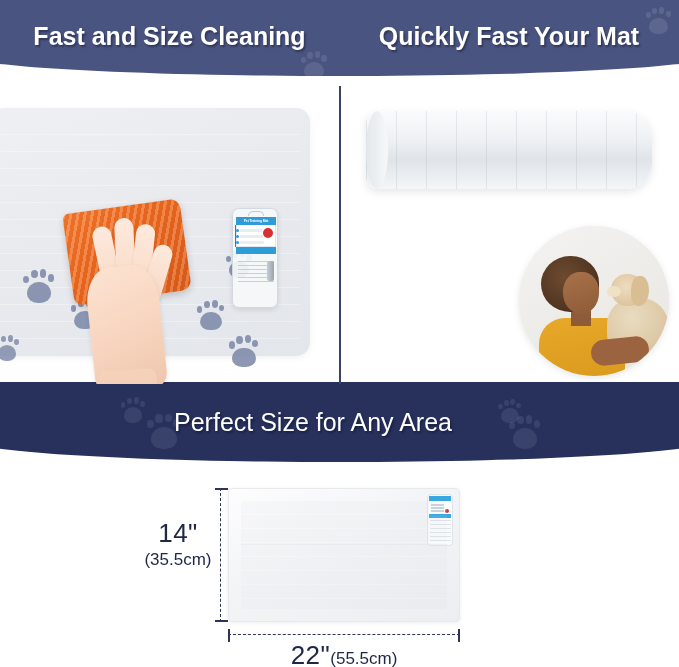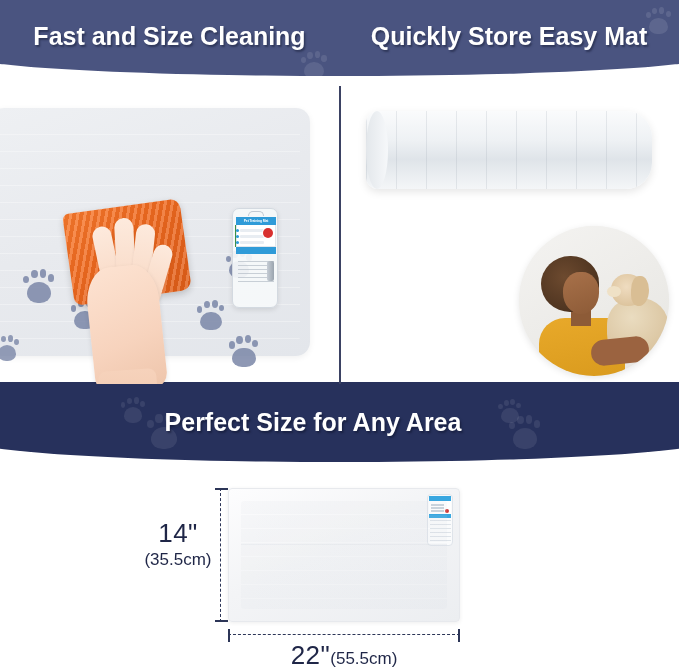--- a/index.html
+++ b/index.html
@@ -57,21 +57,21 @@
   }
   #banner-mid .banner-shadow {
     position:absolute; left:-6%; width:112%; top:70px; height:18px;
     background:#b9bcca;
     border-bottom-left-radius:50% 18px;
     border-bottom-right-radius:50% 18px;
     z-index:-1;
   }
   #banner-mid .mt {
     position:absolute; top:26px; left:0; width:626px; text-align:center;
-    font-size:25px; font-weight:bold; color:#fff;
+    font-size:25px; font-weight:normal; color:#fff;
     text-shadow:1.5px 1.5px 2px rgba(15,20,45,0.55);
   }
 
   
   .paw { position:absolute; opacity:1; }
   .paw .pad { position:absolute; background:currentColor; border-radius:50%; }
   .paw .sole {
     position:absolute; left:14%; top:40%; width:72%; height:58%;
     background:currentColor; border-radius:50% 50% 45% 45% / 56% 56% 44% 44%;
   }
@@ -342,21 +342,21 @@
 
     <div class="paw" style="left:645px; top:6px; width:27px; height:29px; color:rgba(255,255,255,0.11);">
       <span class="pad" style="left:2%;  top:22%; width:19%; height:21%;"></span>
       <span class="pad" style="left:26%; top:6%;  width:20%; height:23%;"></span>
       <span class="pad" style="left:52%; top:4%;  width:20%; height:23%;"></span>
       <span class="pad" style="left:76%; top:18%; width:19%; height:21%;"></span>
       <span class="sole"></span>
     </div>
 
     <div class="tt-left">Fast and Size Cleaning</div>
-    <div class="tt-right">Quickly Store Easy Mat</div>
+    <div class="tt-right">Quickly Fast Your Mat</div>
   </div>
 
   <div class="photos">
 
     <div class="divider"></div>
 
     <div class="panel panel-left">
       <div class="mat-big"></div>
 
       <div class="paw mat-paw" style="left:77px; top:128px; width:34px; height:36px; opacity:.85;">

